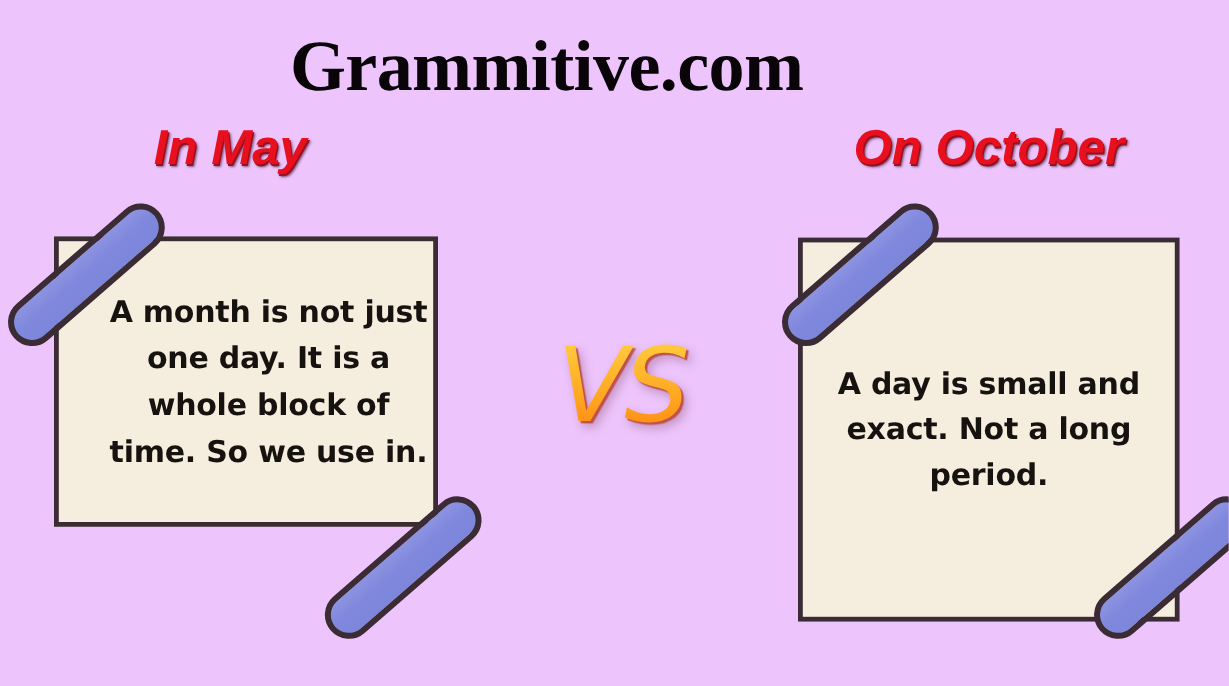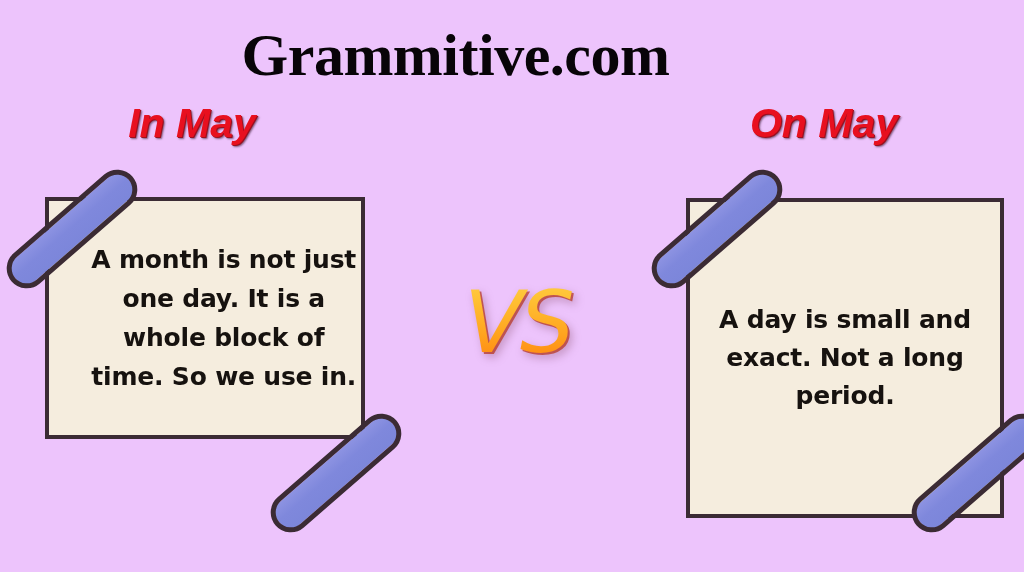--- a/index.html
+++ b/index.html
@@ -63,21 +63,21 @@
   .card {
     position: absolute;
     box-sizing: border-box;
     background: #F5EDDE;
     border: 4px solid #3B2B34;
     display: flex;
     align-items: center;
     justify-content: center;
   }
   .card.left  { left: 45px;  top: 197px; width: 320px; height: 242px; justify-content: flex-end; }
-  .card.right { left: 665px; top: 198px; width: 318px; height: 320px; margin-left: 21px; }
+  .card.right { left: 665px; top: 198px; width: 318px; height: 320px; }
 
   .card-text {
     width: 88%;
     text-align: center;
     font-family: "DejaVu Sans", "Liberation Sans", sans-serif;
     font-weight: bold;
     font-size: 25px;
     line-height: 39px;
     color: #16120F;
     letter-spacing: -0.2px;
@@ -128,21 +128,21 @@
 </style>
 </head>
 <body>
 
 <div id="stage">
 
   <div class="site-title">Grammitive.com</div>
 
   <div class="col-heading left">In May</div>
 
-  <div class="col-heading right">On May</div>
+  <div class="col-heading right">On October</div>
 
   <div class="card left">
     <div class="card-text">A month is not just one day. It is a whole block of time. So we use in.</div>
   </div>
 
   <div class="card right">
     <div class="card-text">A day is small and exact. Not a long period.</div>
   </div>
 
   <div class="tape t1"></div>

